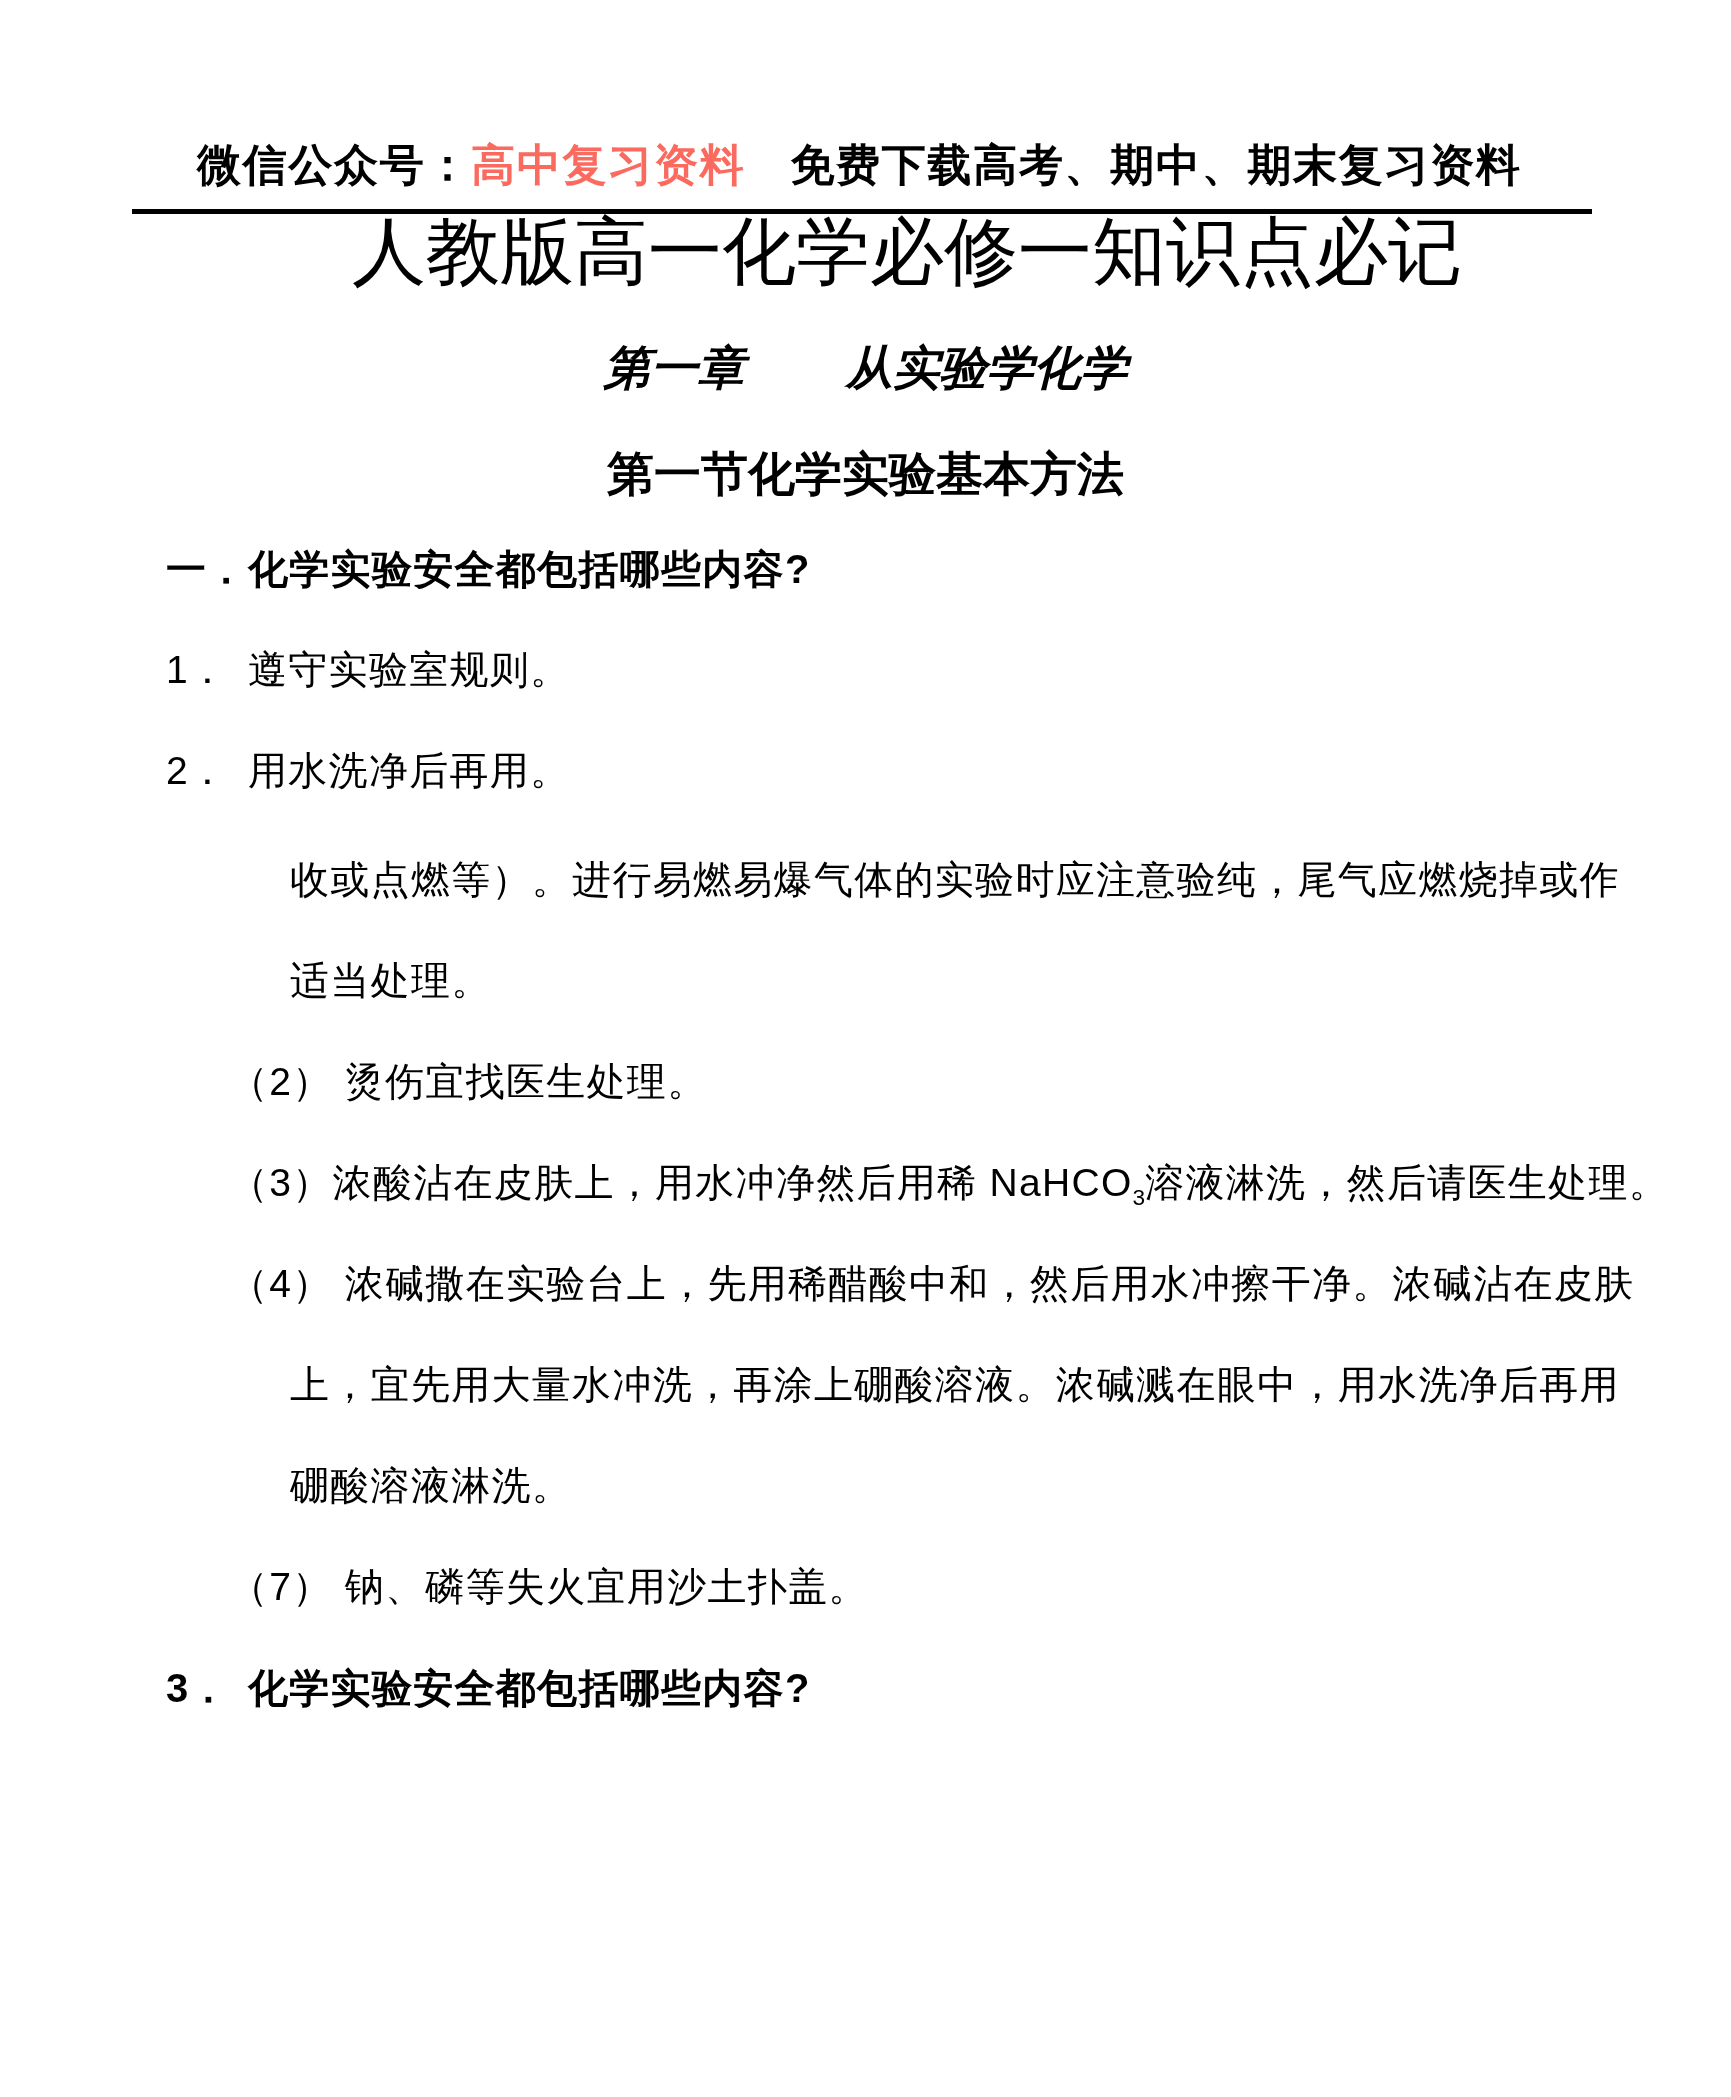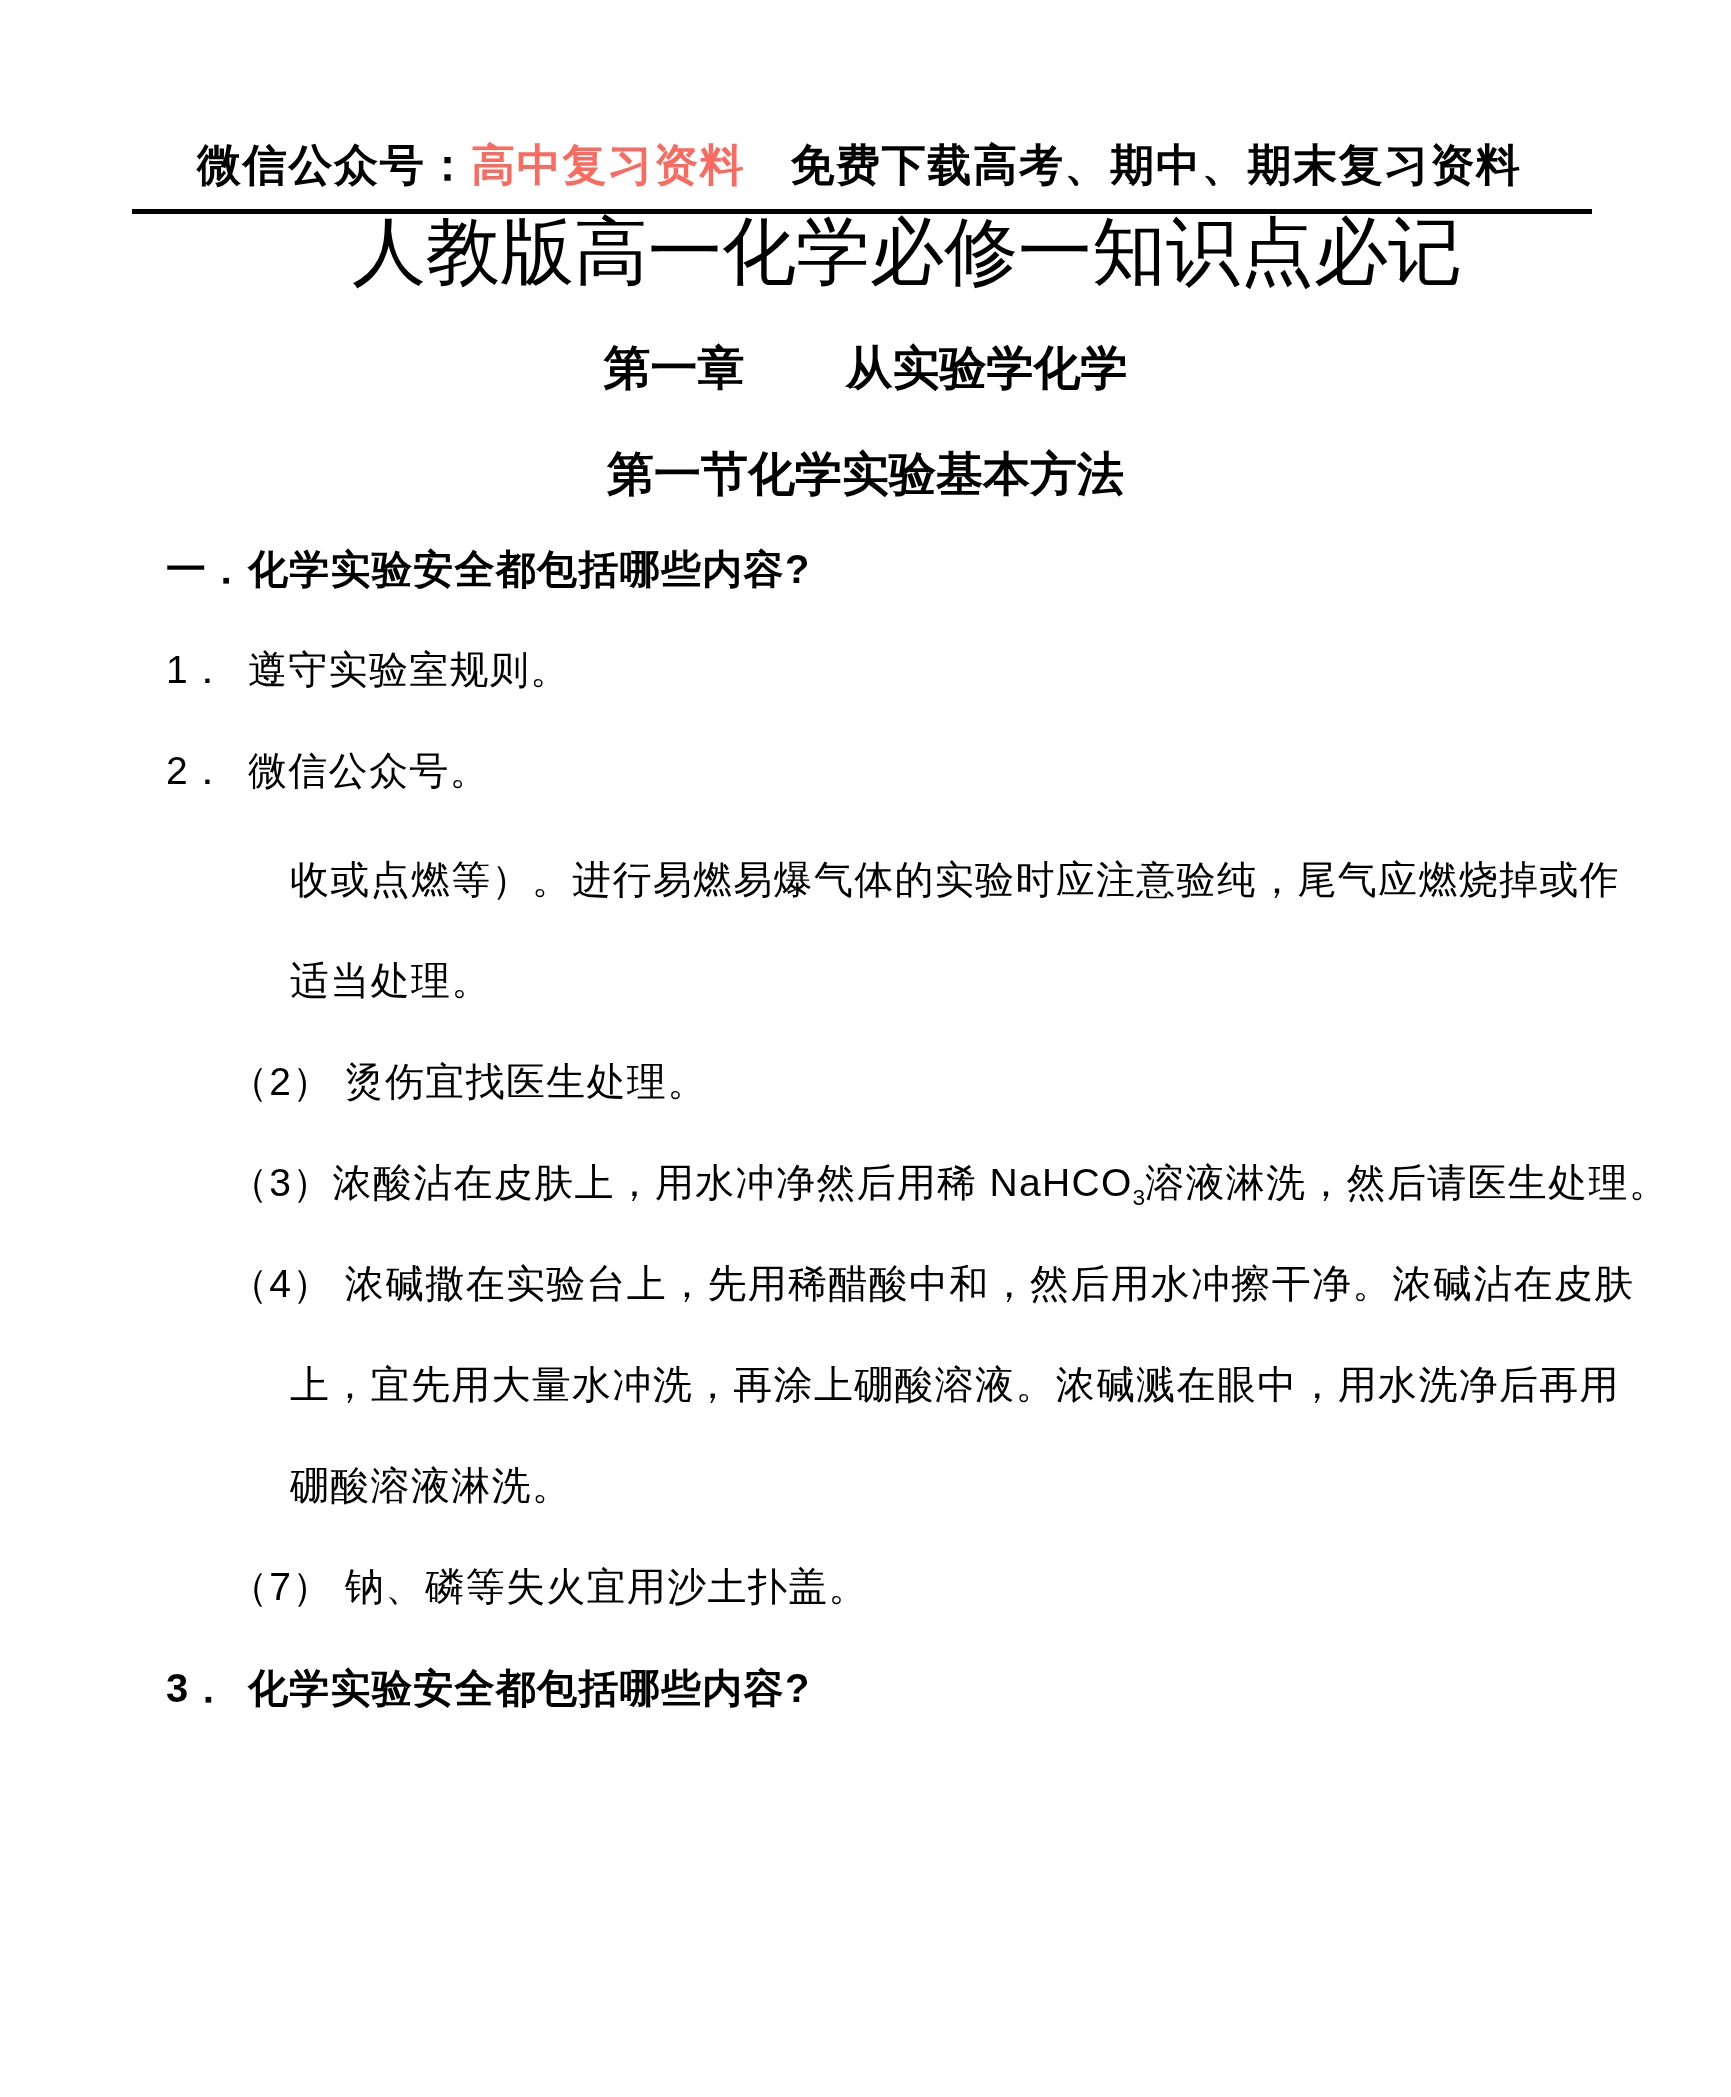--- a/index.html
+++ b/index.html
@@ -49,20 +49,21 @@
   .chapter {
     position: absolute;
     left: 0;
     top: 344px;
     width: 1731px;
     text-align: center;
     font-size: 47px;
     line-height: 1;
     font-weight: 700;
     white-space: nowrap;
+    font-style: italic;
   }
   .chapter .chap-name { margin-left: 101px; }
 
   .section {
     position: absolute;
     left: 0;
     top: 450px;
     width: 1731px;
     text-align: center;
     font-size: 47px;
@@ -117,21 +118,21 @@
 
   <div class="chapter">
     <span>第一章</span><span class="chap-name">从实验学化学</span>
   </div>
 
   <div class="section">第一节化学实验基本方法</div>
 
   <div class="content">
       <div class="line q"><span class="numbox">一．</span><span>化学实验安全都包括哪些内容?</span></div>
       <div class="line item"><span class="numbox">1．</span><span>遵守实验室规则。</span></div>
-      <div class="line item"><span class="numbox">2．</span><span>微信公众号。</span></div>
+      <div class="line item"><span class="numbox">2．</span><span>用水洗净后再用。</span></div>
       <div class="line p2"><span>收或点燃等）。进行易燃易爆气体的实验时应注意验纯，尾气应燃烧掉或作</span></div>
       <div class="line p2"><span>适当处理。</span></div>
       <div class="line p1"><span>（2） 烫伤宜找医生处理。</span></div>
       <div class="line p1"><span>（3）浓酸沾在皮肤上，用水冲净然后用稀 NaHCO</span><span class="subscript">3</span><span>溶液淋洗，然后请医生处理。</span></div>
       <div class="line p1"><span>（4） 浓碱撒在实验台上，先用稀醋酸中和，然后用水冲擦干净。浓碱沾在皮肤</span></div>
       <div class="line p2"><span>上，宜先用大量水冲洗，再涂上硼酸溶液。浓碱溅在眼中，用水洗净后再用</span></div>
       <div class="line p2"><span>硼酸溶液淋洗。</span></div>
       <div class="line p1"><span>（7） 钠、磷等失火宜用沙土扑盖。</span></div>
       <div class="line q"><span class="numbox">3．</span><span>化学实验安全都包括哪些内容?</span></div>
     </div>

